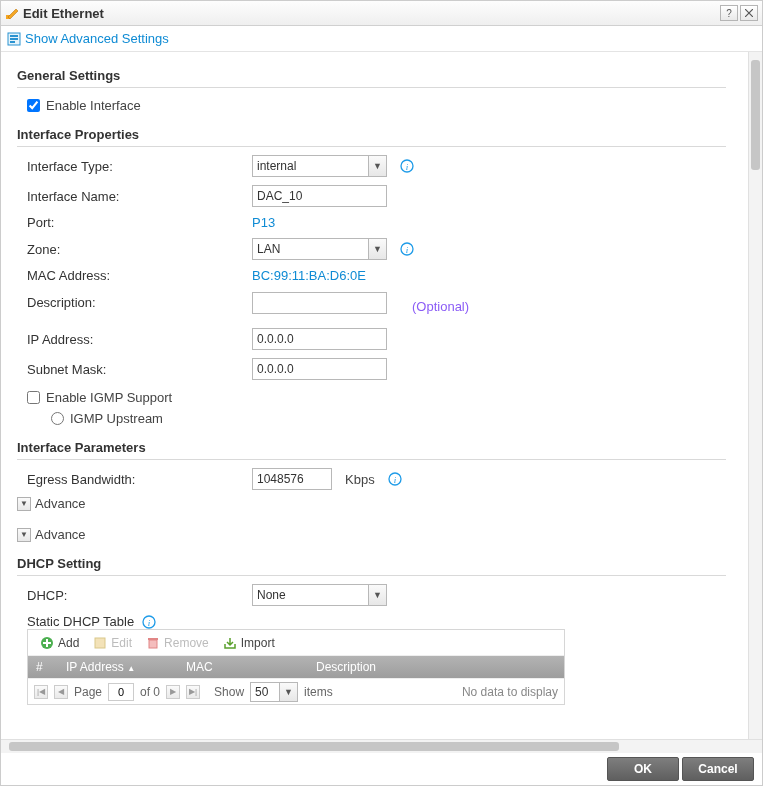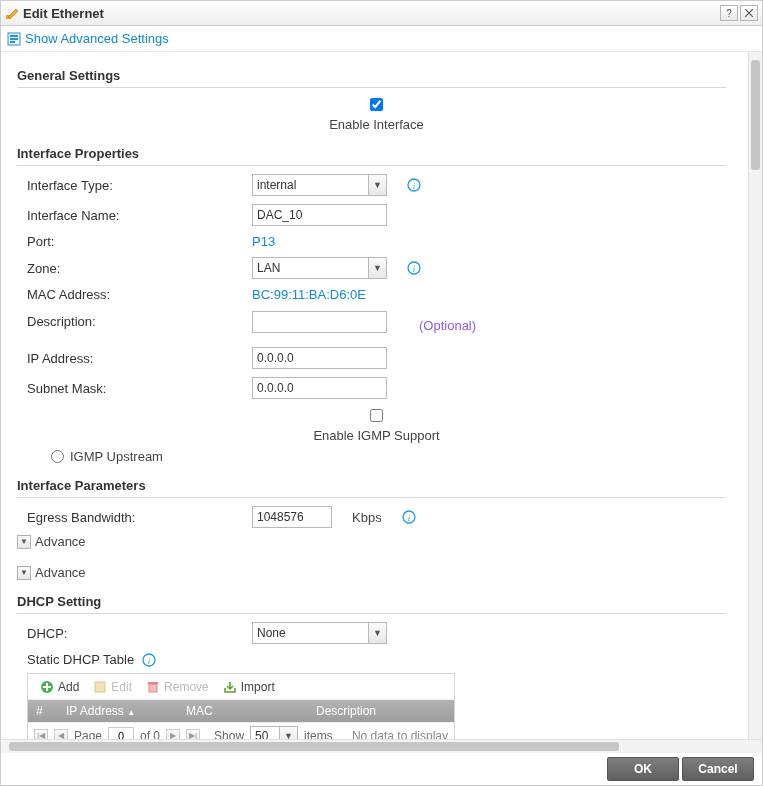--- a/index.html
+++ b/index.html
@@ -14,35 +14,35 @@
   .linkbar a { color:#0f8bd4; font-size:13px; cursor:pointer; }
   .body { flex:1; position:relative; overflow:hidden; display:flex; }
   .content { flex:1; padding:12px 22px 12px 16px; overflow-y:auto; overflow-x:auto; }
   .vsb { width:14px; background:#f3f3f3; border-left:1px solid #e0e0e0; position:relative; }
   .vsb .thumb { position:absolute; left:2px; right:2px; top:8px; height:110px; background:#c6c6c6; border-radius:3px; }
   .section { margin-top:14px; }
   .section:first-child { margin-top:4px; }
   .section > h4 { margin:0 0 2px 0; font-size:13px; font-weight:bold; color:#333; border-bottom:1px solid #d9d9d9; padding-bottom:4px; }
   .row { display:flex; align-items:center; margin-top:8px; }
   .row .lbl { width:235px; padding-left:10px; color:#333; }
-  .row .field { flex:1; display:flex; align-items:center; gap:20px; }
+  .row .field { flex:1; display:flex; align-items:center; gap:13px; }
   input[type=text].txt { height:22px; border:1px solid #b8b8b8; padding:0 4px; font-size:12px; color:#333; }
   .w130 { width:135px; }
   .w80  { width:80px; }
   .combo { position:relative; display:inline-flex; align-items:center; width:135px; height:22px; border:1px solid #b8b8b8; background:#fff; }
   .combo span.cv { flex:1; padding:0 4px; font-size:12px; color:#333; }
   .combo .btn { width:18px; height:100%; border-left:1px solid #b8b8b8; background:linear-gradient(#fafafa,#e7e7e7); display:flex; align-items:center; justify-content:center; font-size:9px; color:#555; }
   a.link { color:#0f8bd4; cursor:pointer; }
   .opt { color:#8b5cf6; margin-left:12px;margin-top:8px; }
-  .chkrow { margin-top:10px; padding-left:10px; display:flex; align-items:center; gap:6px;flex-direction:column;}
+  .chkrow { margin-top:10px; padding-left:10px; display:flex; align-items:center; gap:6px;}
   .radiorow { margin-top:6px; padding-left:34px; display:flex; align-items:center; gap:6px;}
   .expander { margin-top:6px; display:flex; align-items:center; gap:4px; }
   .expbtn { width:14px; height:14px; border:1px solid #b0b0b0; background:linear-gradient(#fafafa,#e8e8e8); display:flex; align-items:center; justify-content:center; font-size:8px; color:#555;}
   .info-icon { width:14px; height:14px; display:inline-flex; align-items:center; justify-content:center; }
-  .tbl-wrap { border:1px solid #d6d6d6; margin-top:6px; margin-left:10px; width:428px; font-size:12px; }
+  .tbl-wrap { border:1px solid #d6d6d6; margin-left:10px; width:538px; font-size:12px; }
   .toolbar { height:26px; display:flex; align-items:center; gap:2px; padding:0 6px; background:#fff; border-bottom:1px solid #eee;}
   .toolbar .tbtn { display:flex; align-items:center; gap:4px; padding:2px 6px; cursor:pointer; color:#444;}
   .toolbar .tbtn.disabled { color:#bcbcbc; }
   .thead { height:22px; background:linear-gradient(#b3b3b3,#9d9d9d); color:#fff; display:flex; align-items:center; font-size:12px;}
   .thead .th { padding:0 8px; }
   .th-num{width:30px;} .th-ip{width:120px;} .th-mac{width:130px;} .th-desc{flex:1;}
   .pager { height:26px; display:flex; align-items:center; padding:0 6px; border-top:1px solid #eee; color:#666; font-size:12px; gap:6px;}
   .pager .pbtn { width:14px; height:14px; border:1px solid #ccc; background:linear-gradient(#fafafa,#eaeaea); display:flex; align-items:center; justify-content:center; font-size:8px; color:#999;}
   .pager .pnum { width:26px; height:18px; border:1px solid #ccc; text-align:center; font-size:11px;}
   .pager .nodata { margin-left:auto; color:#888;}

